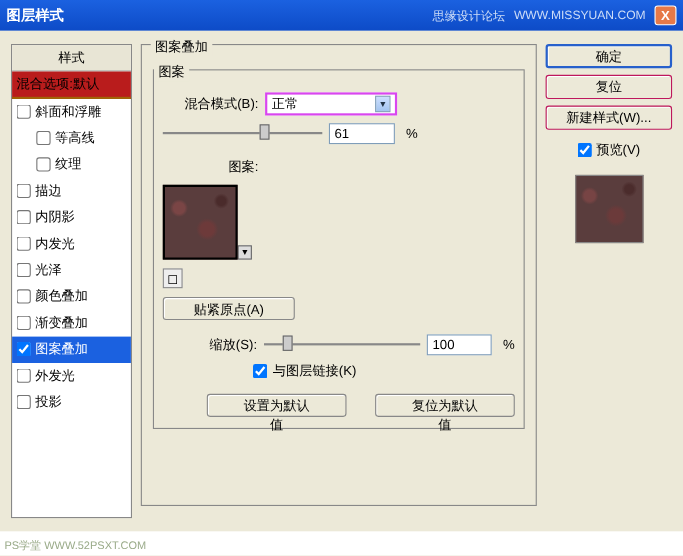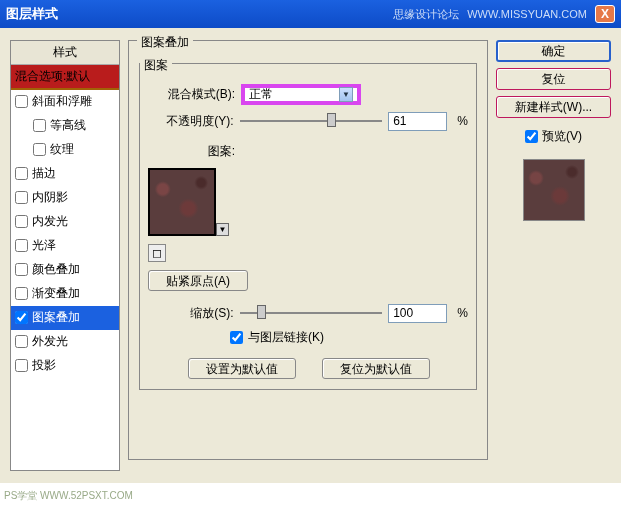--- a/index.html
+++ b/index.html
@@ -23,38 +23,38 @@
 .style-item input[type=checkbox] { width:13px; height:13px; }
 
 .center-panel { flex:1; position:relative; }
 .group-box { border:1px solid #888; position:absolute; top:0; left:0; right:0; padding:18px 10px 10px; height:420px; }
 .legend { position:absolute; top:-7px; left:8px; background:#ECE9D8; padding:0 4px; }
 .inner-group { border:1px solid #888; position:relative; padding:14px 8px 10px; margin-top:4px; }
 .inner-legend { position:absolute; top:-7px; left:0; background:#ECE9D8; padding:0 4px; }
 
 .form-row { display:flex; align-items:center; margin:6px 0; gap:6px; }
 .label { width:75px; text-align:right;margin-left:12px; }
-.select { width:120px; height:21px; border:4px solid #d946ef; background:#fff; display:flex; align-items:center; padding:0 4px; justify-content:space-between; }
+.select { width:120px; height:21px; border:2px solid #d946ef; background:#fff; display:flex; align-items:center; padding:0 4px; justify-content:space-between; }
 .select-arrow { width:14px; height:15px; background:linear-gradient(#cde0ff,#a3c4ef); border:1px solid #7F9DB9; display:flex; align-items:center; justify-content:center; font-size:8px; color:#234; }
 .slider { width:145px; height:20px; position:relative; display:flex; align-items:center; }
 .slider-track { height:2px; background:#888; width:100%; position:absolute; top:9px; }
 .slider-thumb { width:9px; height:14px; background:#ccc; border:1px solid #666; position:absolute; top:2px; }
 .num-input { width:60px; height:19px; border:1px solid #7F9DB9; background:#fff; padding:0 4px; display:flex; align-items:center; }
 .pct { margin-left:4px; }
 
 .pattern-row { display:flex; align-items:flex-start; gap:8px; margin:12px 0;flex-direction:column; }
 .pattern-swatch { width:68px; height:68px; border:2px solid #000; background:#5a3d3d; position:relative; overflow:hidden; }
 .swatch-tex { position:absolute; inset:0; background:
   radial-gradient(circle at 20% 30%, #7a4545 5px, transparent 8px),
   radial-gradient(circle at 60% 60%, #6d3a3a 6px, transparent 10px),
   radial-gradient(circle at 80% 20%, #4a2b2b 4px, transparent 7px),
   #5a3d3d; }
 .swatch-arrow-btn { width:13px; height:13px; border:1px solid #666; background:#ddd; align-self:flex-end; font-size:8px; display:flex; align-items:center; justify-content:center; }
 .snap-btn { width:18px; height:18px; border:1px solid #888; background:#eee; display:flex; align-items:center; justify-content:center; }
-.btn { border:1px solid #888; background:#ECE9D8; padding:2px 17px; height:21px; border-radius:3px; box-shadow: inset 1px 1px #fff; }
+.btn { border:1px solid #888; background:#ECE9D8; padding:2px 27px; height:21px; border-radius:3px; box-shadow: inset 1px 1px #fff; }
 
 .link-row { display:flex; align-items:center; gap:5px; margin:6px 0 12px 82px; }
 .button-row { display:flex; gap:26px; margin-top:10px; margin-left:40px; }
 
 .right-panel { width:115px; display:flex; flex-direction:column; gap:6px; }
 .rbtn { border:1px solid #be185d; background:#ECE9D8; height:22px; border-radius:3px; box-shadow:inset 1px 1px #fff; display:flex; align-items:center; justify-content:center; }
 .rbtn.primary { border:2px solid #2760CC; }
 .preview-check { display:flex; align-items:center; gap:4px; justify-content:center; margin-top:4px; }
 .preview-swatch { width:62px; height:62px; margin:8px auto; background:#5a3d3d; border:1px solid #888; position:relative; overflow:hidden; }
 .preview-swatch .swatch-tex { opacity:0.9; }
@@ -138,21 +138,20 @@
 
         <div class="form-row">
           <span class="label">混合模式(B):</span>
           <div class="select">
             <span>正常</span>
             <div class="select-arrow">▼</div>
           </div>
         </div>
 
         <div class="form-row">
-          <span class="label">不透明度(Y):</span>
           <div class="slider">
             <div class="slider-track"></div>
             <div class="slider-thumb" style="left:61%"></div>
           </div>
           <div class="num-input">
               <span>61</span>
             </div>
           <span class="pct">%</span>
         </div>
 

